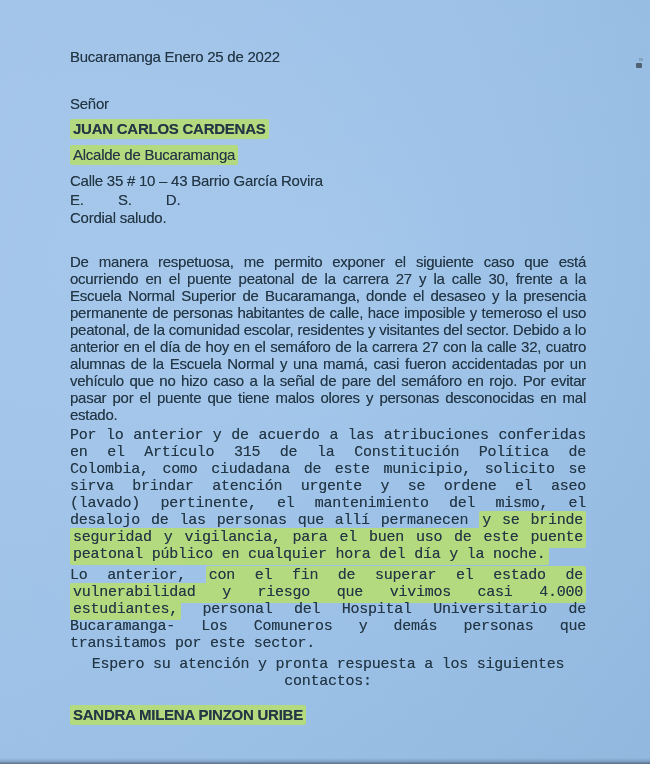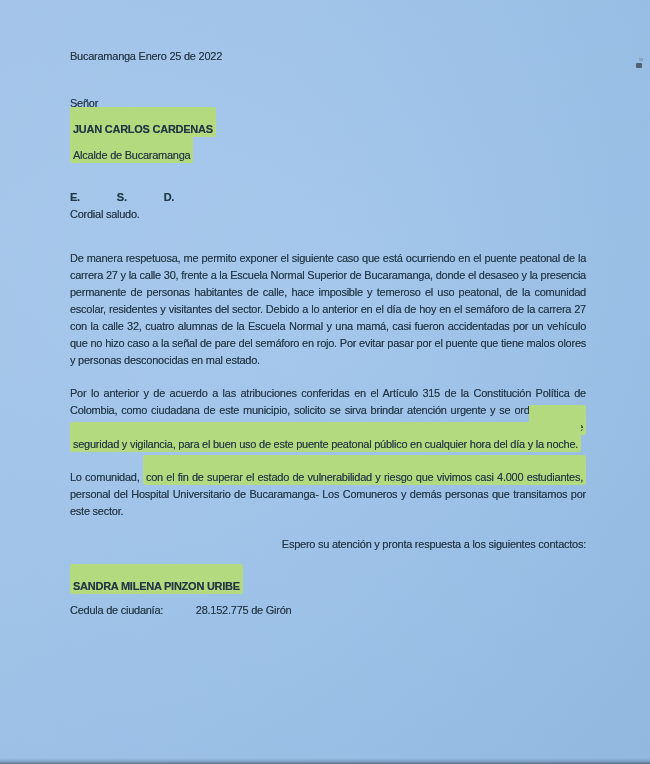--- a/index.html
+++ b/index.html
@@ -12,45 +12,45 @@
     position:relative;
     width:650px; height:764px;
     overflow:hidden;
     background:
       radial-gradient(120% 90% at 48% 38%, rgba(255,255,255,0.08), rgba(10,30,60,0.03) 85%),
       linear-gradient(105deg, #a4c7ec 0%, #9cc2e9 55%, #95bce4 100%);
   }
   .paper {
     position:relative;
     padding:48px 64px 0 70px;
-    font-size:11px;
+    font-size:15px;
     letter-spacing:-0.25px;
     line-height:17px;
     text-shadow:0 0 0.6px rgba(35,54,69,0.55);
   }
   .bold { font-weight:bold; }
   .hl {
     background:#b3da7e;
-    padding:16px 3px 2px;
+    padding:1px 3px 2px;
     border-radius:2px;
     box-decoration-break:clone;
     -webkit-box-decoration-break:clone;
   }
   .hl:empty { padding:0; background:none; }
   .date-line { margin-bottom:0; }
   .salutation { margin-top:30px; }
   .recipient-row { margin-top:8px; line-height:18px; }
-  .esd-row { margin-top:24px;font-weight:bold; }
+  .esd-row { margin-top:1px; }
   .esd-row span { display:inline-block; width:44px; }
   .subject-row { margin-top:18px; }
   .greeting { }
   .para { margin-top:27px; text-align:justify; width:516px; }
-  .para + .para { margin-top:16px; }
-  .closing { margin-top:9px; text-align:right; }
-  .signature-name { margin-top:25px; }
+  .para + .para { margin-top:4px;font-family:Liberation Mono, monospace; }
+  .closing { margin-top:9px; text-align:center; }
+  .signature-name { margin-top:16px; }
   .contact-row { margin-top:7px; line-height:16.5px; }
   .contact-label { display:inline-block; width:123px; }
   .u { text-decoration:underline; text-underline-offset:2px; }
   .bottom-edge {
     position:absolute; left:0; right:0; bottom:0; height:6px;
     background:linear-gradient(to top, rgba(38,44,52,0.55), rgba(80,100,130,0.28) 45%, rgba(80,100,130,0) 100%);
   }
   .speck {
     position:absolute; left:636px; top:63px; width:6px; height:5px;
     background:#44525f; border-radius:1px; opacity:0.85;
@@ -68,46 +68,43 @@
     <div class="salutation">Señor</div>
 
     <div class="recipient-row">
       <span class="hl bold">JUAN CARLOS CARDENAS</span>
     </div>
 
     <div class="recipient-row">
       <span class="hl">Alcalde de Bucaramanga</span>
     </div>
 
+    <div class="recipient-row">Calle 35 # 10 – 43 Barrio García Rovira</div>
 
     <div class="recipient-row esd-row">
       <span>E.</span>
       <span>S.</span>
       <span>D.</span>
     </div>
 
 
     <div class="greeting">Cordial saludo.</div>
 
     <p class="para"><span>De manera respetuosa, me permito exponer el siguiente caso que está ocurriendo en el puente peatonal de la carrera 27 y la calle 30, frente a la Escuela Normal Superior de Bucaramanga, donde el desaseo y la presencia permanente de personas habitantes de calle, hace imposible y temeroso el uso peatonal, de la comunidad escolar, residentes y visitantes del sector. Debido a lo anterior en el día de hoy en el semáforo de la carrera 27 con la calle 32, cuatro alumnas de la Escuela Normal y una mamá, casi fueron accidentadas por un vehículo que no hizo caso a la señal de pare del semáforo en rojo. Por evitar pasar por el puente que tiene malos olores y personas desconocidas en mal estado.</span><span class="hl"></span><span></span></p>
 
     <p class="para"><span>Por lo anterior y de acuerdo a las atribuciones conferidas en el Artículo 315 de la Constitución Política de Colombia, como ciudadana de este municipio, solicito se sirva brindar atención urgente y se ordene el aseo (lavado) pertinente, el mantenimiento del mismo, el desalojo de las personas que allí permanecen </span><span class="hl">y se brinde seguridad y vigilancia, para el buen uso de este puente peatonal público en cualquier hora del día y la noche.</span><span></span></p>
 
-    <p class="para"><span>Lo comunidad, </span><span class="hl">con el fin de superar el estado de vulnerabilidad y riesgo que vivimos casi 4.000 estudiantes,</span><span> personal del Hospital Universitario de Bucaramanga- Los Comuneros y demás personas que transitamos por este sector.</span></p>
+    <p class="para"><span>Lo anterior, </span><span class="hl">con el fin de superar el estado de vulnerabilidad y riesgo que vivimos casi 4.000 estudiantes,</span><span> personal del Hospital Universitario de Bucaramanga- Los Comuneros y demás personas que transitamos por este sector.</span></p>
 
     <p class="para closing">Espero su atención y pronta respuesta a los siguientes contactos:</p>
 
     <div class="signature-name">
       <span class="hl bold">SANDRA MILENA PINZON URIBE</span>
     </div>
 
-    <div class="contact-row">
-      <span class="contact-label">Cedula de ciudanía:</span>
-      <span class="contact-value">28.152.775 de Girón</span>
-    </div>
 
 
 
   </div>
 
   <div class="speck"></div>
   <div class="bottom-edge"></div>
 </div>
 
 </body></html>

